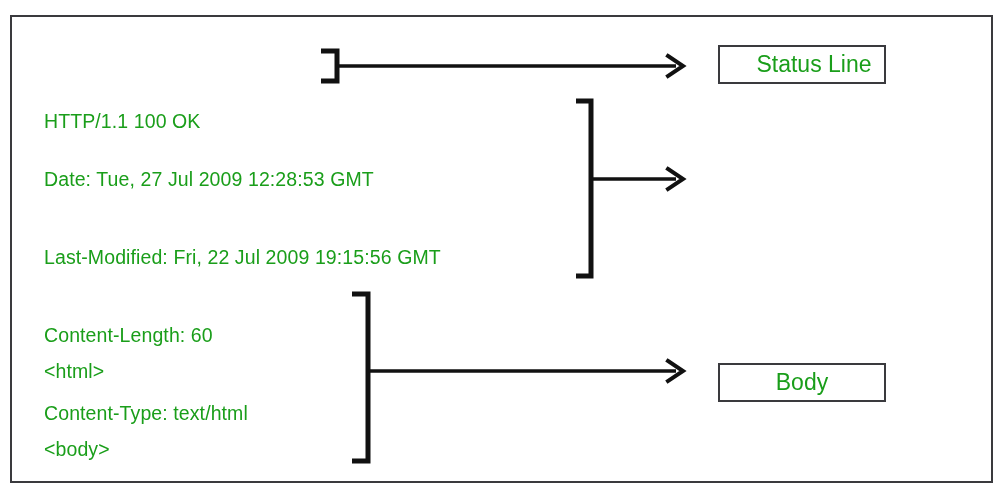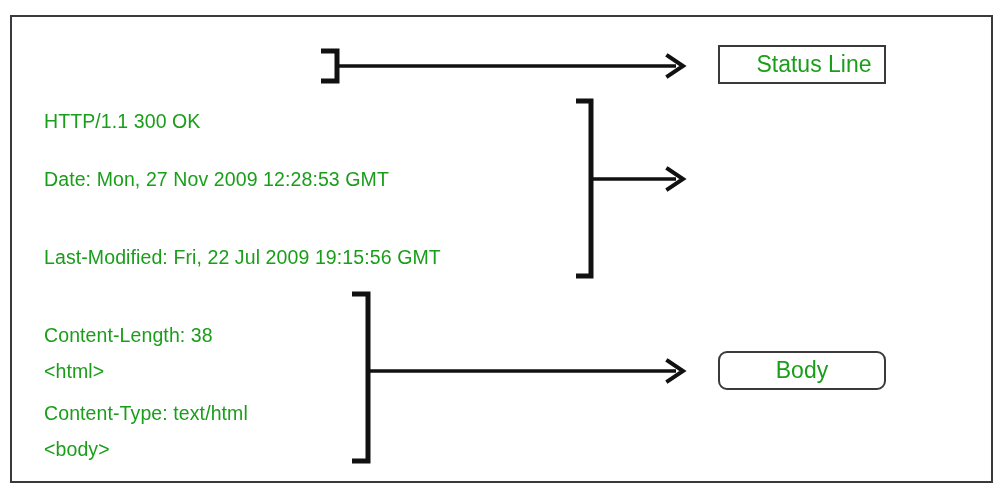--- a/index.html
+++ b/index.html
@@ -57,47 +57,47 @@
     color: #1a9e1a;
     font-size: 23px;
     display: flex;
     align-items: center;
     justify-content: center;
     width: 168px;
     height: 39px;
   }
   #box-status-line { left: 718px; top: 45px; padding-left: 24px; }
   #box-headers     { left: 718px; top: 159px; }
-  #box-body        { left: 718px; top: 351px; border-radius: 9px; }
+  #box-body        { left: 718px; top: 363px; }
 
   
   #connectors {
     position: absolute;
     left: 0;
     top: 0;
     width: 1007px;
     height: 499px;
     pointer-events: none;
   }
 </style>
 </head>
 <body>
 
 <div id="stage">
 
   <div id="frame"></div>
 
   <div class="msg-block" id="status-line-text">
-    <span class="msg-line">HTTP/1.1 300 OK</span>
+    <span class="msg-line">HTTP/1.1 100 OK</span>
   </div>
 
   <div class="msg-block" id="headers-text">
-    <span class="msg-line">Date: Mon, 27 Nov 2009 12:28:53 GMT</span>
+    <span class="msg-line">Date: Tue, 27 Jul 2009 12:28:53 GMT</span>
     <span class="msg-line">Last-Modified: Fri, 22 Jul 2009 19:15:56 GMT</span>
-    <span class="msg-line">Content-Length: 38</span>
+    <span class="msg-line">Content-Length: 60</span>
     <span class="msg-line">Content-Type: text/html</span>
     
   </div>
 
   <div class="msg-block" id="body-text">
     <span class="msg-line">&lt;html&gt;</span>
     <span class="msg-line">&lt;body&gt;</span>
     
     
     

